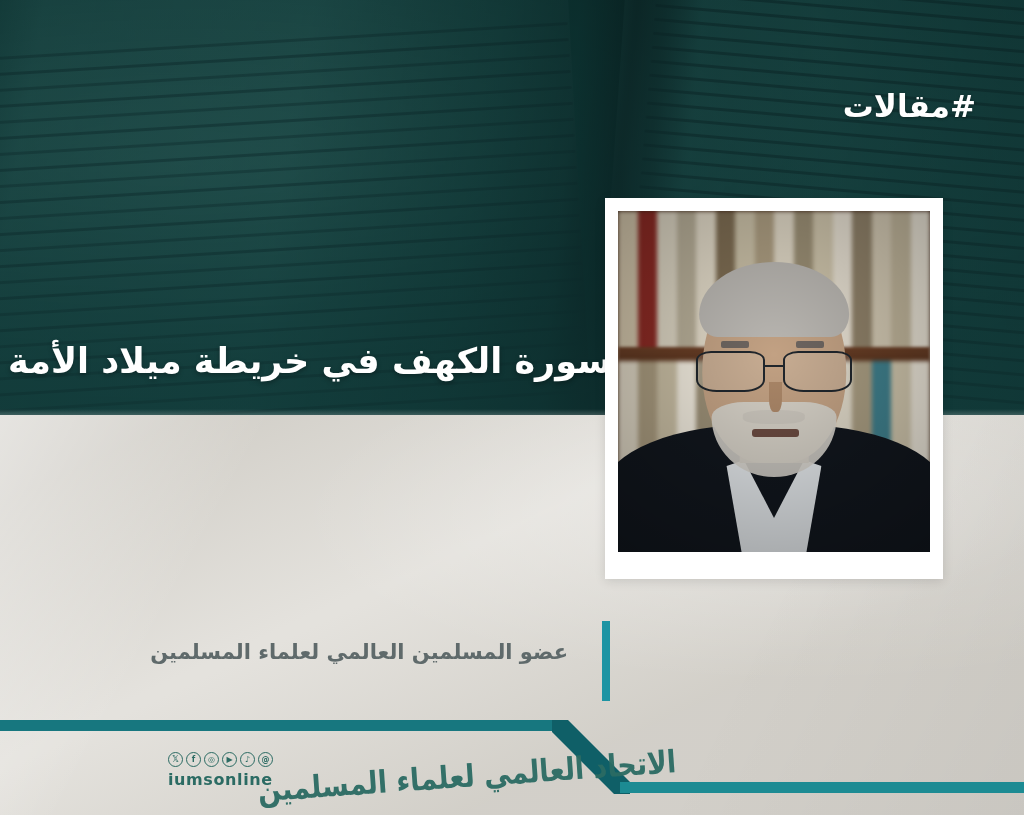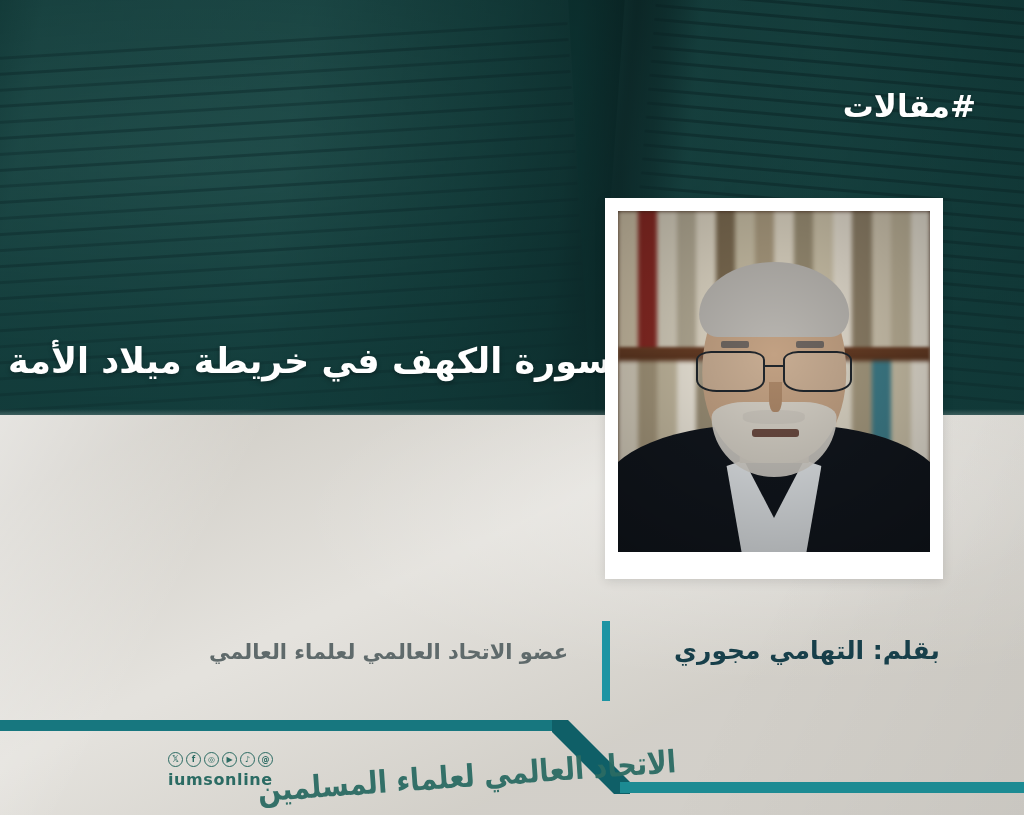--- a/index.html
+++ b/index.html
@@ -409,25 +409,24 @@
         <div class="glasses">
           <div class="lens l"></div>
           <div class="lens r"></div>
           <div class="bridge"></div>
         </div>
       </div>
       <div class="soft"></div>
     </div>
   </div>
 
-  <div class="author-name">بقلم: التهامي مجوري</div>
 
   <div class="divider"></div>
 
-  <div class="author-role">عضو الاتحاد العالمي لعلماء العالمي</div>
+  <div class="author-role">عضو المسلمين العالمي لعلماء المسلمين</div>
 
   <div class="rule-left"></div>
   <div class="rule-diag">
     <svg width="78" height="74" viewBox="0 0 78 74">
       <polygon points="0,0 16,0 78,62 78,74 62,74 0,12" fill="#0f5f67"></polygon>
     </svg>
   </div>
   <div class="rule-right"></div>
 
   <div class="footer-logo">

